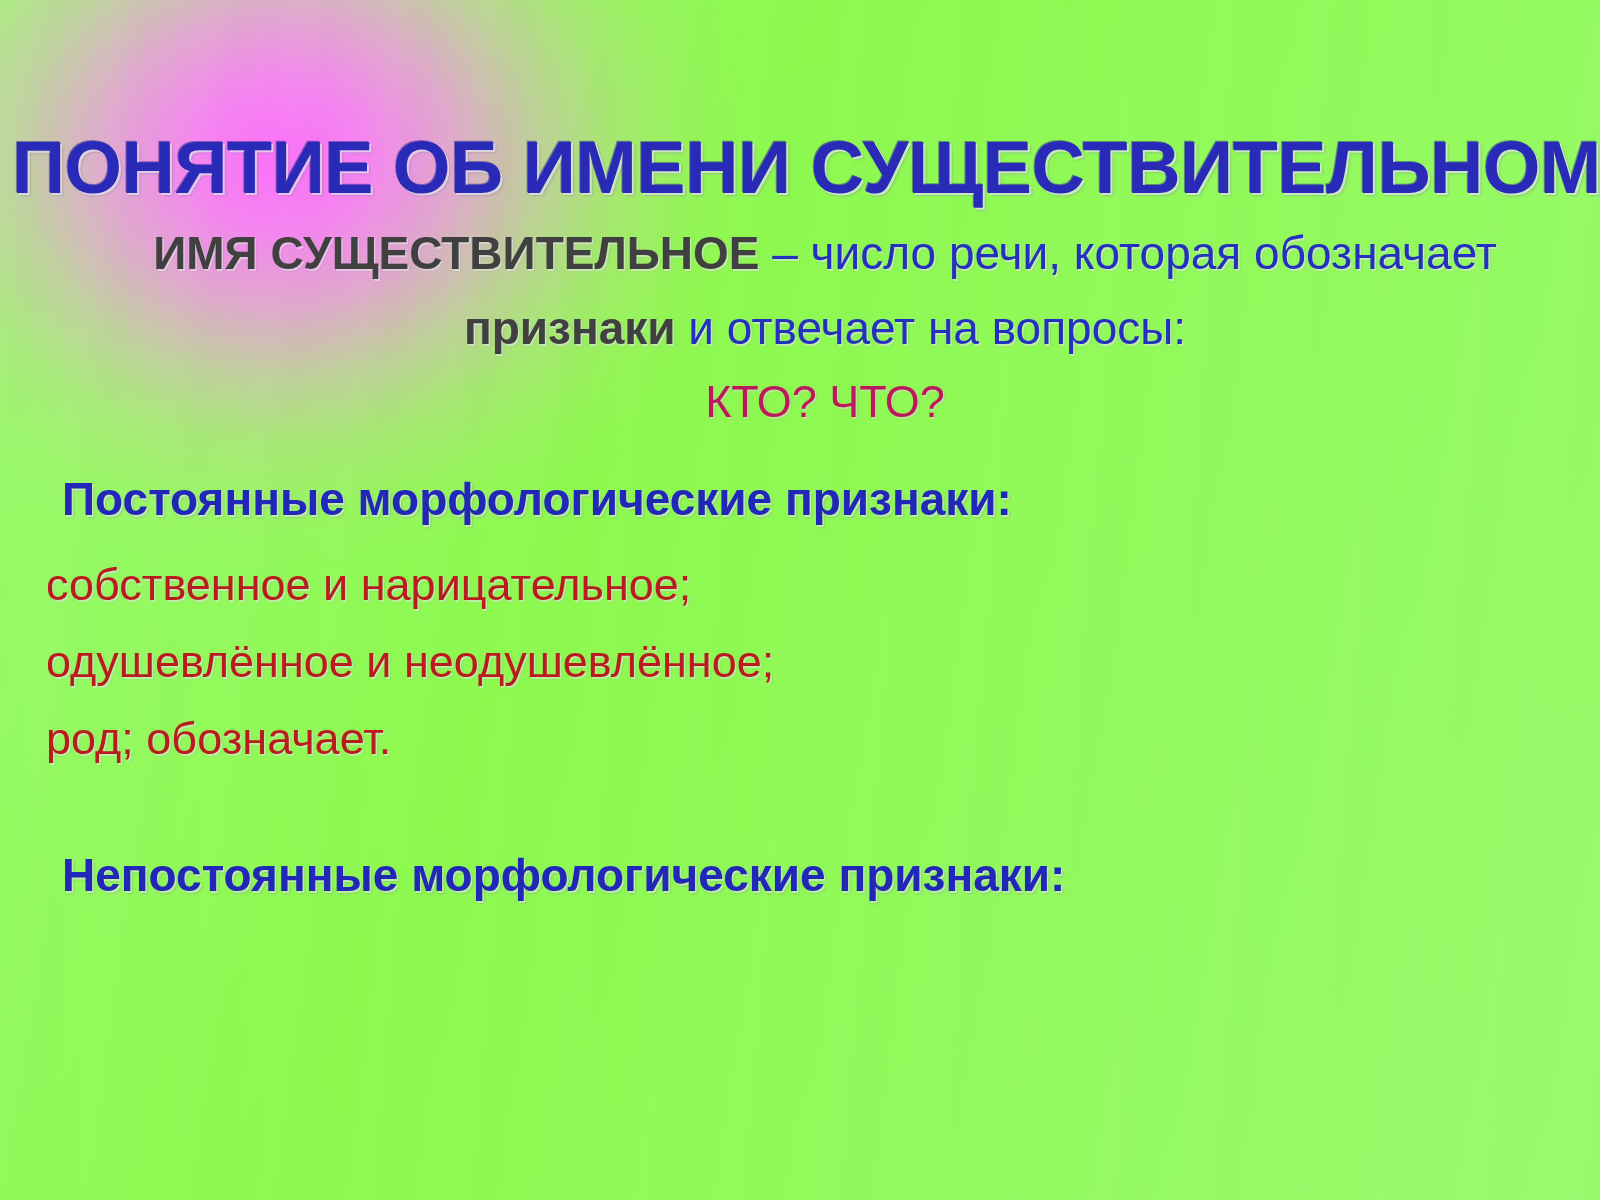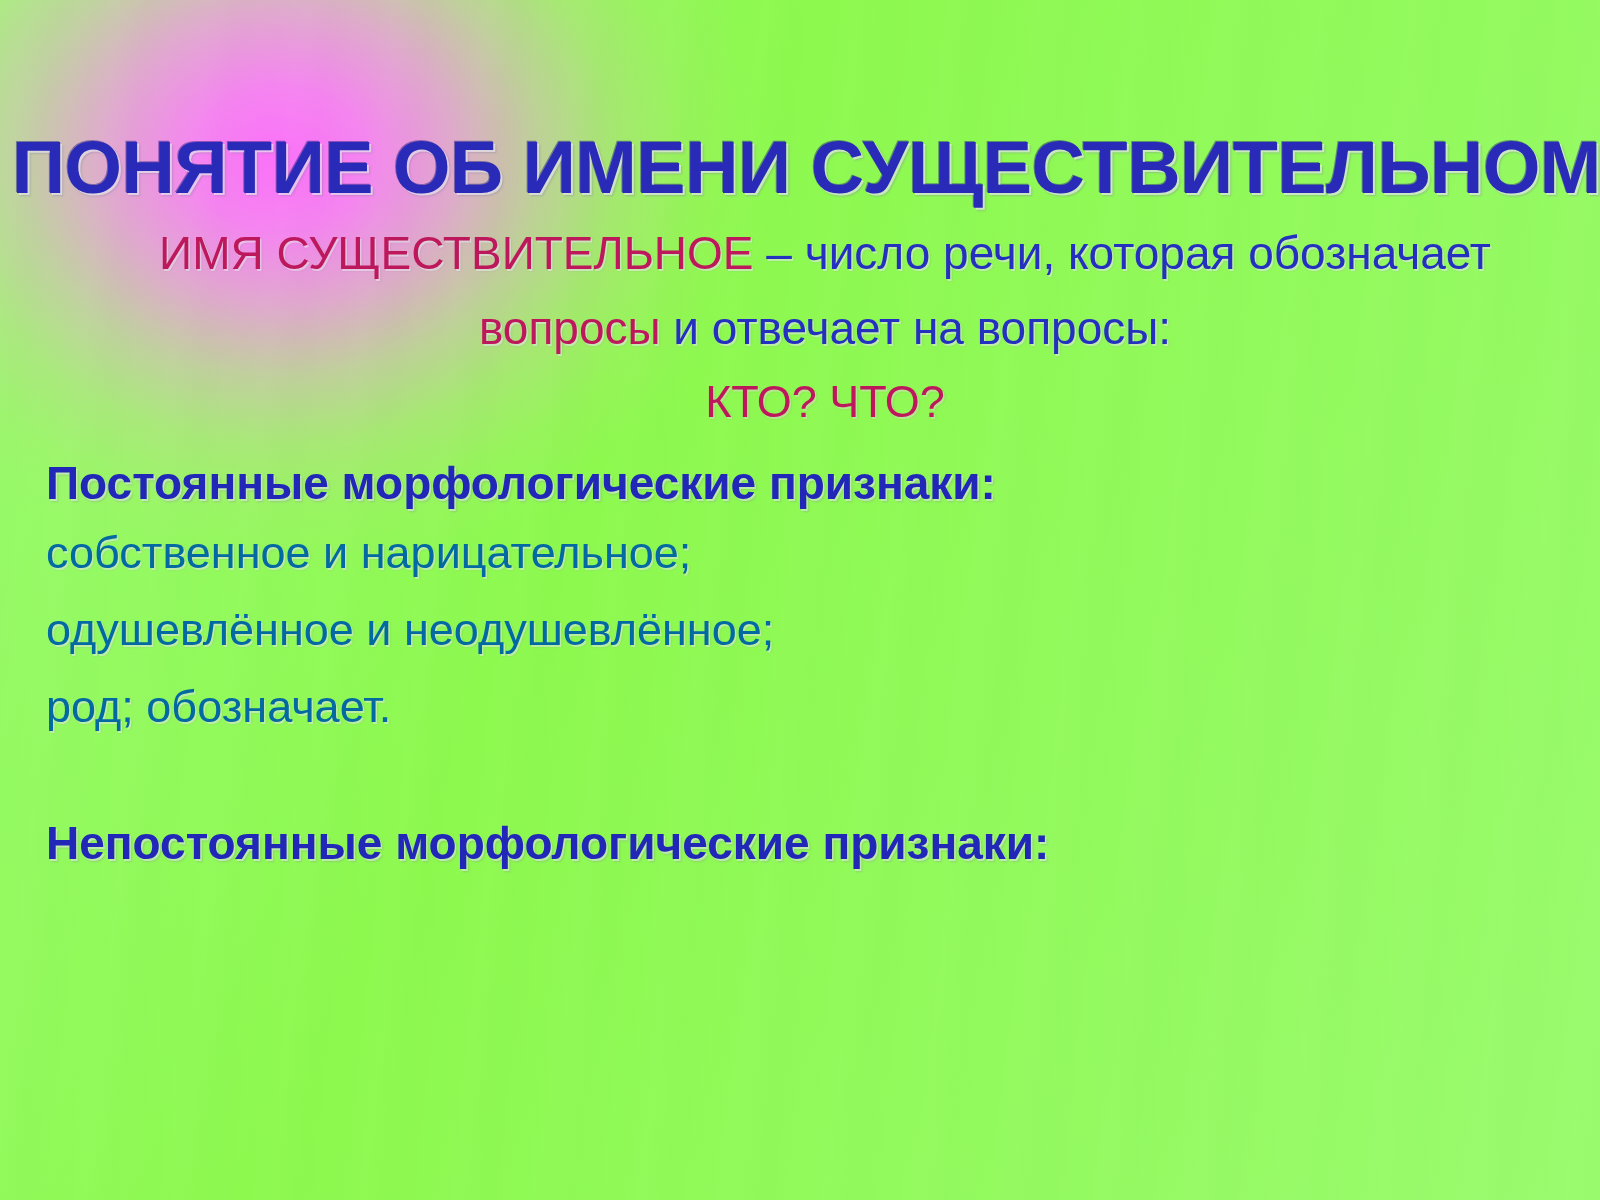--- a/index.html
+++ b/index.html
@@ -110,22 +110,22 @@
     color: #2431BE;
     font-size: 46px;
     line-height: 75px;
     font-weight: 400;
     text-shadow:
       1.5px 1.5px 0 rgba(255,255,255,0.45),
       2px 2px 2px rgba(120,130,150,0.25);
   }
 
   .definition .strong {
-    font-weight: 400;
-    color: #be185d;
+    font-weight: 700;
+    color: #404040;
   }
 
   .definition .q {
     display: block;
     color: #be185d;
     font-weight: 400;
     font-size: 45px;
     line-height: 72px;
     text-shadow:
       1.5px 1.5px 0 rgba(255,255,255,0.35),
@@ -139,37 +139,37 @@
     top: 452px;
     width: 1500px;
     color: #2431BE;
   }
 
   .section-heading {
     font-size: 46px;
     line-height: 62px;
     font-weight: 700;
     color: #2128B8;
-    margin: 0;
+    margin: 16px;
     text-shadow:
       1.5px 1.5px 0 rgba(255,255,255,0.45),
       2.5px 2.5px 2px rgba(120,130,150,0.28);
   }
 
   .feature-list {
     list-style: none;
     margin: 0;
     padding: 0;
   }
 
   .feature-list li {
     font-size: 45px;
     line-height: 77px;
     font-weight: 400;
-    color: #0369a1;
+    color: #b91c1c;
     white-space: nowrap;
     text-shadow:
       1.5px 1.5px 0 rgba(255,255,255,0.42),
       2px 2px 2px rgba(120,130,150,0.24);
   }
 
   .section-permanent { margin-bottom: 0; }
   .section-variable  { margin-top: 66px; }
   .section-variable .section-heading { line-height: 64px; }
 </style>
@@ -181,21 +181,21 @@
   <div class="bg-green"></div>
   <div class="bg-pink"></div>
   <div class="bg-noise"></div>
 
   <div class="content">
 
     <h1 class="title">ПОНЯТИЕ ОБ ИМЕНИ СУЩЕСТВИТЕЛЬНОМ</h1>
 
     <div class="definition">
       <span class="strong">ИМЯ СУЩЕСТВИТЕЛЬНОЕ</span><span> – число речи, которая</span>
-      <span>обозначает </span><span class="strong">вопросы</span><span> и отвечает на вопросы:</span>
+      <span>обозначает </span><span class="strong">признаки</span><span> и отвечает на вопросы:</span>
       <span class="q">КТО? ЧТО?</span>
     </div>
 
     <div class="features">
 
       <div class="section-permanent">
         <p class="section-heading">Постоянные морфологические признаки:</p>
         <ul class="feature-list">
           <li>собственное и нарицательное;</li>
           <li>одушевлённое и неодушевлённое;</li>

